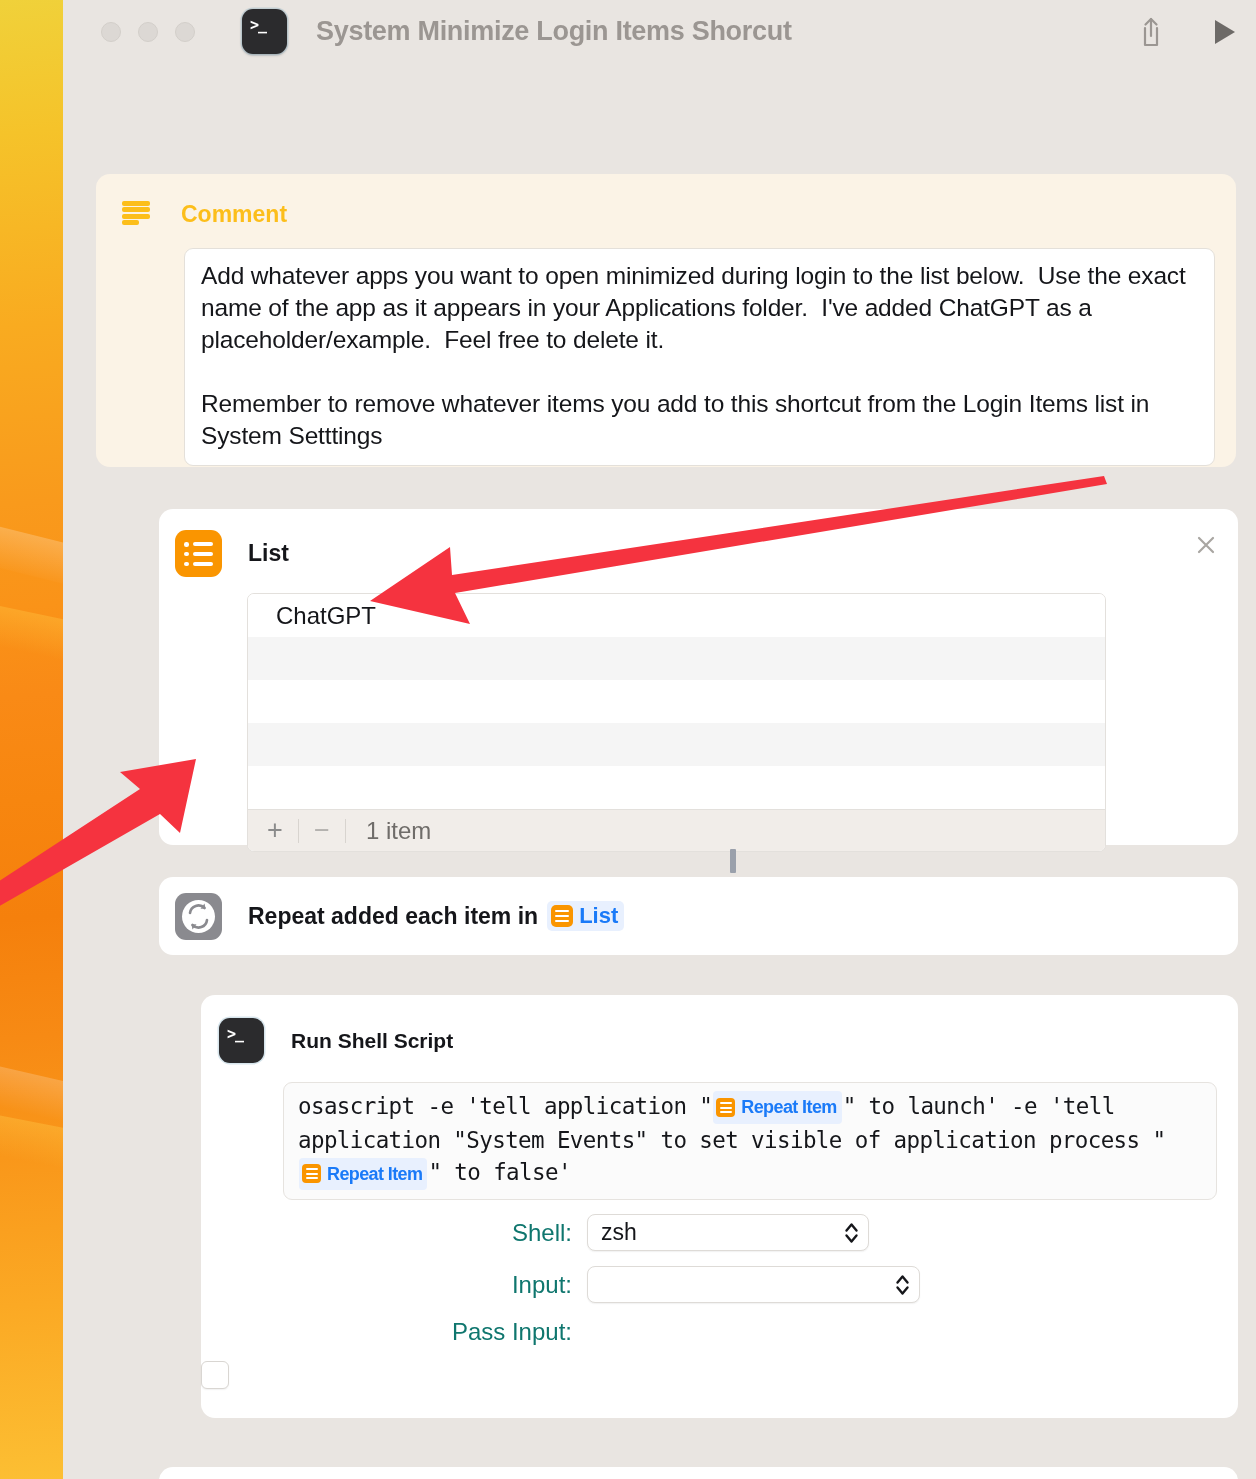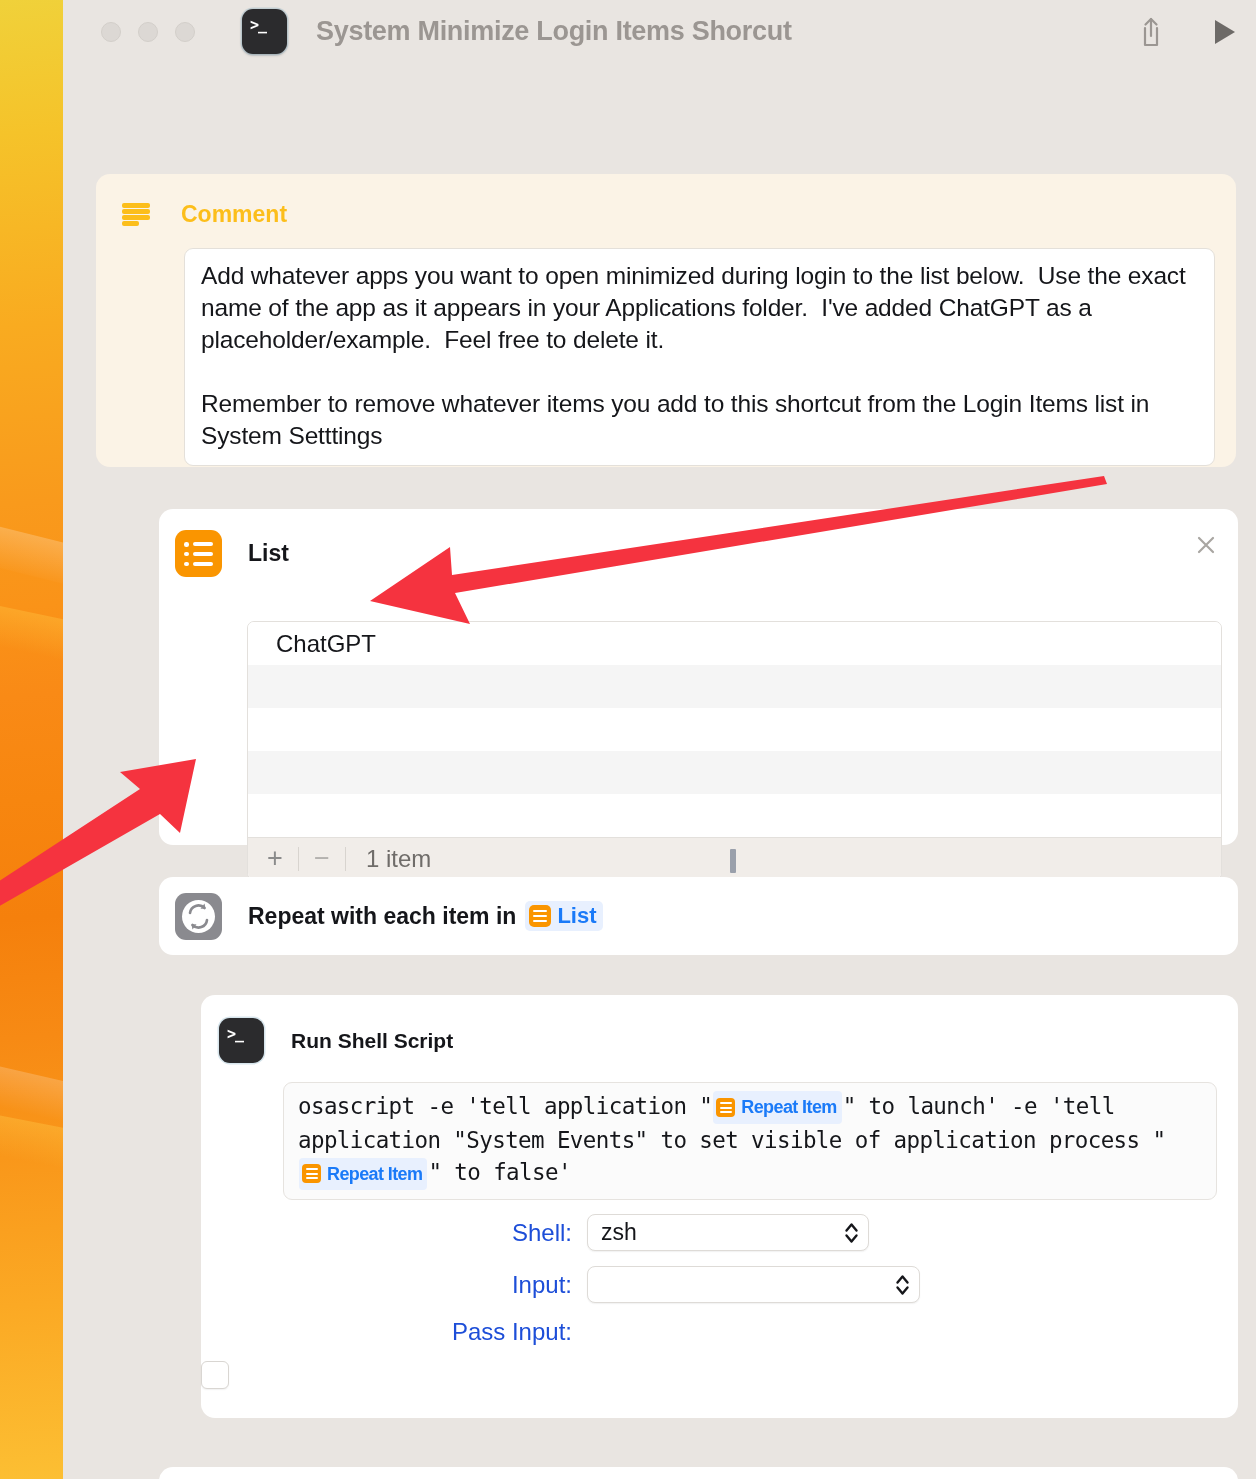--- a/index.html
+++ b/index.html
@@ -143,21 +143,21 @@
   }
 
   
   #comment-card {
     left: 33px; top: 111px;
     width: 1140px; height: 293px;
     background: #fbf3e6;
   }
   .comment-head {
     display: flex;
-    align-items: center;
+    align-items: flex-start;
     padding: 27px 0 0 26px;
   }
   .comment-lines-icon {
     width: 28px; height: 24px;
     display: flex; flex-direction: column;
     justify-content: space-between;
   }
   .comment-lines-icon i {
     display: block;
     height: 5px;
@@ -232,27 +232,26 @@
   #list-close {
     position: absolute;
     right: 17px;
     top: 21px;
     width: 30px; height: 30px;
     display: flex; align-items: center; justify-content: center;
   }
   #list-table {
     position: absolute;
     left: 88px; top: 84px;
-    width: 975px;
+    width: 859px;
     border: 1px solid #e3e0dc;
     border-radius: 7px;
     overflow: hidden;
     background: #fff;
     box-sizing: border-box;
-    margin-top: 28px;
   }
   .list-row {
     height: 43px;
     display: flex; align-items: center;
     padding-left: 28px;
     font-size: 24px;
     color: #15161a;
     background: #ffffff;
     box-sizing: border-box;
   }
@@ -418,21 +417,21 @@
   .form-row {
     display: flex;
     align-items: center;
     margin-bottom: 15px;
   }
   .form-label {
     width: 386px;
     text-align: right;
     padding-right: 15px;
     font-size: 24px;
-    color: #1d4ed8;
+    color: #0f766e;
     box-sizing: border-box;
   }
   .select {
     height: 37px;
     border: 1px solid #dedbd7;
     border-radius: 8px;
     background: #ffffff;
     box-shadow: 0 1px 1.5px rgba(0,0,0,0.06);
     display: flex;
     align-items: center;
@@ -576,21 +575,21 @@
       <span class="repeat-icon">
         <span class="circ"></span>
         <svg width="47" height="47" viewBox="0 0 47 47" style="position:absolute;left:0;top:0;">
           <path d="M15 20 a8.5 8.5 0 0 1 14.5 -5" fill="none" stroke="#8a8a8f" stroke-width="2.6" stroke-linecap="round"></path>
           <path d="M32 27 a8.5 8.5 0 0 1 -14.5 5" fill="none" stroke="#8a8a8f" stroke-width="2.6" stroke-linecap="round"></path>
           <path d="M29.5 10.5 L30.5 15.5 L25.5 15.8 Z" fill="#8a8a8f"></path>
           <path d="M17.5 36.5 L16.5 31.5 L21.5 31.2 Z" fill="#8a8a8f"></path>
         </svg>
       </span>
       <span class="repeat-label">
-        <span>Repeat with each item in</span>
+        <span>Repeat added each item in</span>
         <span class="token">
           <span class="tok-icon">
             <span class="mini">
                 <span></span>
                 <span></span>
                 <span></span>
               </span>
           </span>
           <span class="tok-text">List</span>
         </span>

